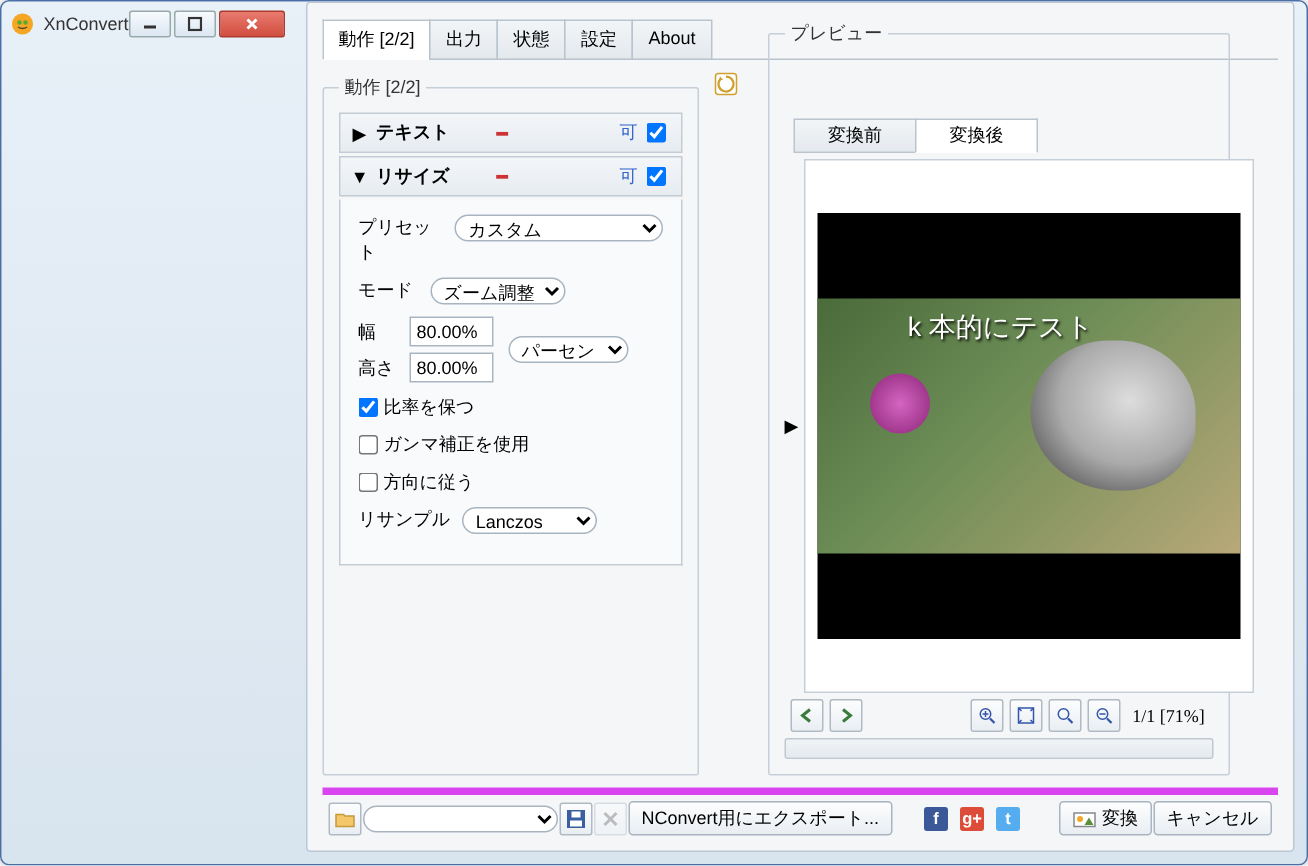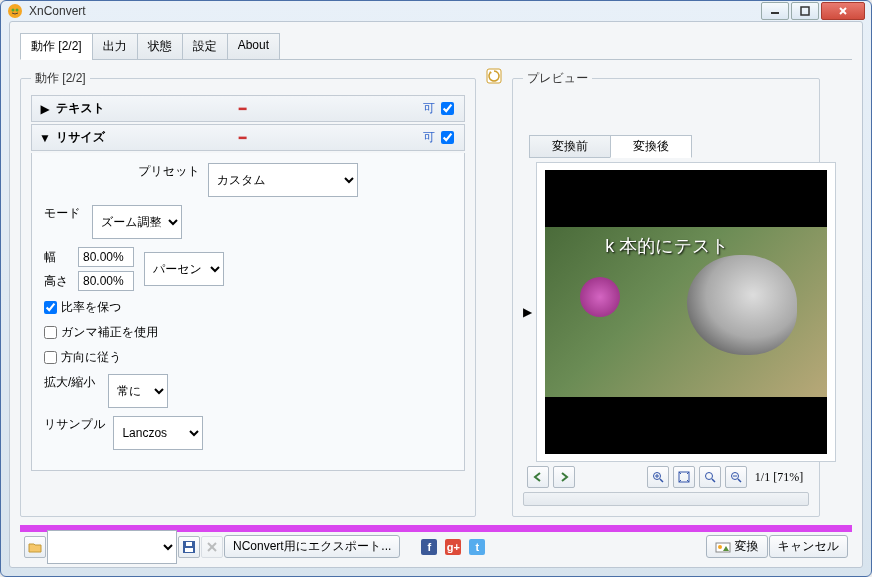--- a/index.html
+++ b/index.html
@@ -1,17 +1,17 @@
 <!DOCTYPE html>
 <html><head>
 <meta charset="utf-8">
 <style>
 * { box-sizing: border-box; margin: 0; padding: 0; font-family: "Meiryo UI", "MS UI Gothic", sans-serif; font-size: 12px; }
 body { background: #fff; width: 872px; height: 577px; overflow: hidden; }
-.window { width: 872px; height: 577px; background: linear-gradient(to bottom, #e8f0f8, #d8e4ee); border: 1px solid #4a6fa7; border-radius: 6px; box-shadow: 0 0 6px rgba(0,0,0,0.3); display: flex; flex-direction: column; }
+.window { width: 872px; height: 577px; background: linear-gradient(to bottom, #e8f0f8, #d8e4ee); border: 1px solid #4a6fa7; border-radius: 6px; box-shadow: 0 0 6px rgba(0,0,0,0.3); display: flex; flex-direction: row; }
 .titlebar { height: 30px; display: flex; align-items: center; padding: 0 6px; }
 .titlebar .app-icon { width: 16px; height: 16px; margin-right: 6px; display: inline-flex; align-items: center; justify-content: center; }
 .titlebar .title { flex: 1; color: #333; }
 .win-btns { display: flex; gap: 2px; }
 .win-btn { width: 28px; height: 18px; border: 1px solid #9aa; border-radius: 2px; background: linear-gradient(#f6fafd,#dce7f2); display: flex; align-items: center; justify-content: center; color: #333; cursor: default; }
 .win-btn.close { width: 44px; background: linear-gradient(#e97a6f,#d14e3f); border-color: #aa3b2e; color: #fff; }
 .client { flex: 1; margin: 0 8px 8px 8px; background: #f4f6f8; border: 1px solid #bcc7d3; border-radius: 3px; display: flex; flex-direction: column; padding: 10px 10px 6px 10px; }
 .tabs { display: flex; border-bottom: 1px solid #b9c4ce; margin-bottom: 10px; }
 .tab { padding: 4px 10px; border: 1px solid #b9c4ce; background: linear-gradient(#f2f5f7,#e4e9ee); margin-right: -1px; position: relative; top: 1px; cursor: default; }
 .tab.active { background: #fff; border-bottom: 1px solid #fff; }
@@ -25,43 +25,43 @@
 .action-row { display: flex; align-items: center; border: 1px solid #c3cbd4; background: linear-gradient(#f3f6f9,#e7ecf1); padding: 4px 6px; margin-bottom: 2px; }
 .action-row .toggle { width: 14px; display: inline-block; text-align: center; margin-right: 4px; }
 .action-row .label { flex: 1; font-weight: bold; }
 .action-row .minus { color: #c33; font-weight: bold; margin-left: 6px; }
 .action-row .right-side { display: flex; align-items: center; gap: 6px; }
 .action-body { border: 1px solid #c3cbd4; border-top: none; padding: 10px 12px 12px 12px; background: #f8fafc; }
 .form-row { display: flex; gap: 8px; margin-bottom: 8px; }
 .form-row.center { justify-content: center; }
 label.lbl { min-width: 40px; }
 select, input[type=text] { border: 1px solid #a8b4c0; background: #fff; padding: 1px 4px; height: 20px; }
-select { height: 34px; }
+select { height: 18px; border-radius: 11px; }
 input[type=text] { width: 56px; }
 .wh-block { display: flex; align-items: center; gap: 10px; }
 .wh-col { display: flex; flex-direction: column; gap: 4px; }
 .wh-col .sub { display: flex; align-items: center; gap: 6px; }
 input[type=checkbox] { margin-right: 4px; vertical-align: middle; }
-.preview-area { display: flex; align-items: center; gap: 10px; }
+.preview-area { display: flex; align-items: flex-end; gap: 20px; }
 .preview-tabs { display: flex; margin-bottom: 4px; margin-left: 6px; }
 .preview-tabs .ptab { border: 1px solid #b9c4ce; padding: 2px 22px; background: linear-gradient(#f2f5f7,#e4e9ee); margin-right: -1px; cursor: default; margin-top: 40px; }
 .preview-tabs .ptab.active { background: #fff; border-bottom: 1px solid #fff; position: relative; z-index: 1; }
-.preview-frame { border: 1px solid #c6cfd8; background: #fff; padding: 8px; width: 300px; height: 300px; display: flex; align-items: center; justify-content: center; }
+.preview-frame { border: 1px solid #c6cfd8; background: #fff; padding: 8px; width: 300px; height: 356px; display: flex; align-items: center; justify-content: center; }
 .preview-canvas { width: 284px; height: 284px; background: #000; display: flex; align-items: center; justify-content: center; position: relative; }
 .cat-img { width: 100%; height: 60%; background: linear-gradient(135deg,#4a6b3a 0%, #6b8c55 40%, #b8a878 100%); position: relative; overflow: hidden; }
 .cat-img::before { content: ""; position: absolute; right: 30px; top: 28px; width: 110px; height: 100px; background: radial-gradient(ellipse at 60% 40%, #ddd 0%, #aaa 50%, #333 100%); border-radius: 50% 50% 45% 55%; }
 .cat-img::after { content: ""; position: absolute; left: 35px; top: 50px; width: 40px; height: 40px; background: radial-gradient(circle,#d465c2 0%, #a2388e 70%, transparent 100%); border-radius: 50%; }
 .overlay-text { position: absolute; top: 64px; left: 60px; color: #fff; font-size: 18px; text-shadow: 1px 1px 2px #000; }
 .preview-controls { display: flex; align-items: center; gap: 4px; margin-top: 4px; padding: 0 4px; }
 .icon-btn { width: 22px; height: 22px; border: 1px solid #b0bac4; background: linear-gradient(#fdfdfe,#e9eef3); border-radius: 2px; display: inline-flex; align-items: center; justify-content: center; cursor: default; }
 .spacer { flex: 1; }
 .preview-controls .counter { margin-left: 4px; margin-right: 2px; font-family: Liberation Serif, serif; }
 .hscroll { height: 14px; border: 1px solid #c0c8d0; background: linear-gradient(#f0f3f6,#e4e9ee); margin-top: 4px; border-radius: 2px; }
 .arrow-mid { width: 14px; display: flex; align-items: center; justify-content: center; }
-.footer { height: 36px; display: flex; align-items: center; gap: 1px; padding: 0 4px; margin-top: 8px; border-top: 7px solid #d946ef; }
+.footer { height: 36px; display: flex; align-items: center; gap: 1px; padding: 0 4px; margin-top: 8px; border-top: 5px solid #d946ef; }
 .footer .sel { width: 130px; }
 .social { display: flex; gap: 8px; margin-left: 20px; }
 .social span { width: 16px; height: 16px; display: inline-flex; align-items: center; justify-content: center; font-size: 11px; font-weight: bold; border-radius: 2px; }
 .fb { background: #3b5998; color: #fff; }
 .gp { background: #dd4b39; color: #fff; }
 .tw { background: #55acee; color: #fff; }
 svg { display: block; }
 .ico16 { width: 16px; height: 16px; }
 .blue-link { color: #3366cc; }
 </style>
@@ -159,24 +159,20 @@
           </div>
           <div class="form-row">
               <label><input type="checkbox" checked="" style=""><span>比率を保つ</span></label>
             </div>
           <div class="form-row">
               <label><input type="checkbox" style=""><span>ガンマ補正を使用</span></label>
             </div>
           <div class="form-row">
               <label><input type="checkbox" style=""><span>方向に従う</span></label>
             </div>
-          <div class="form-row">
-            <label style="min-width:56px">拡大/縮小</label>
-            <select style="width:60px"><option>常に</option></select>
-          </div>
           <div class="form-row">
             <label style="min-width:56px">リサンプル</label>
             <select style="width:90px"><option>Lanczos</option></select>
           </div>
         </div>
       </fieldset>
 
       <div class="preview-area">
         <span style="align-self:flex-start;margin-top:-2px">
           <svg class="ico16" viewBox="0 0 16 16">

